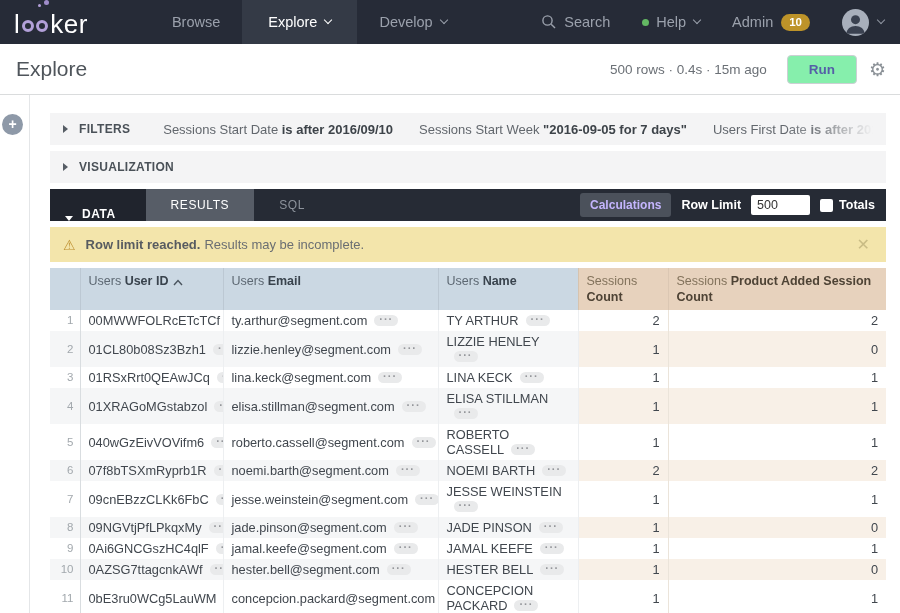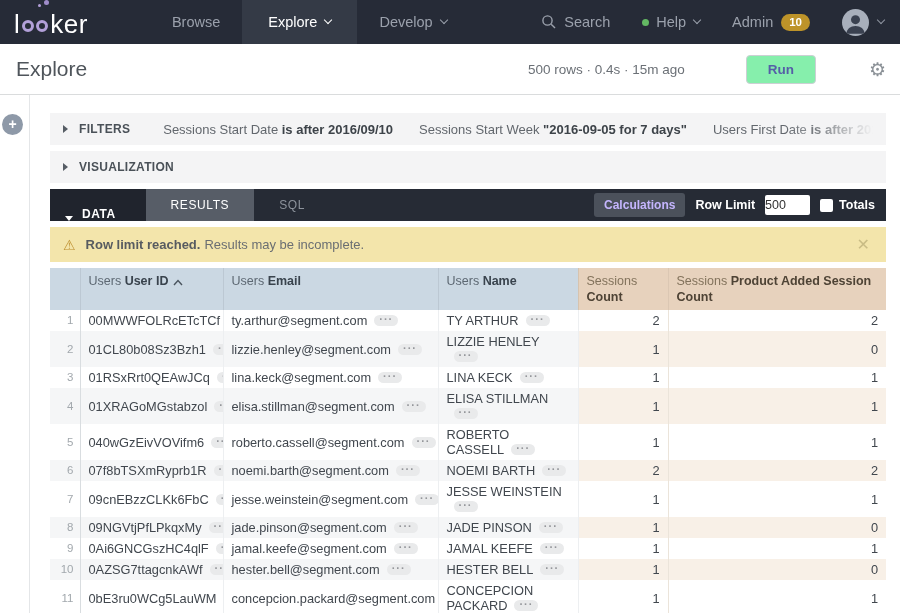--- a/index.html
+++ b/index.html
@@ -28,21 +28,21 @@
   .admin-badge { background:#bd9329; color:#fff; font-size:11.5px; font-weight:bold;
     border-radius:10px; padding:2.5px 8px; margin-left:8px; }
   .avatar-wrap { display:flex; align-items:center; cursor:pointer;}
   .avatar { width:27px; height:27px; border-radius:50%; background:#a8afbb; overflow:hidden;
     display:flex; align-items:flex-end; justify-content:center; }
 
   
   .page-head { height:51px; display:flex; align-items:center; border-bottom:1px solid #dadcdd;
     padding:0 14px 0 16px; background:#fff; }
   .page-title { font-size:21px; color:#4f555b; }
-  .head-right { margin-left:auto; display:flex; align-items:center;gap:41px; }
+  .head-right { margin-left:auto; display:flex; align-items:center; }
   .query-stats { font-size:13.5px; color:#6b7076; }
   .run-btn { margin:0 12px 0 20px; padding:6px 21px; background:#86efac; border:1px solid #ccd0d4;
     border-radius:4px; color:#555fa7; font-size:13.5px; font-weight:600; cursor:pointer;
     font-family:"Liberation Sans",sans-serif;}
   .gear { font-size:19px; color:#8b9197; cursor:pointer; line-height:1; }
 
   
   .workspace { display:flex; height:518px; }
   .rail { width:30px; border-right:1px solid #e4e6e8; position:relative; flex:none; }
   .add-btn { position:absolute; top:19px; left:2px; width:21px; height:21px; border-radius:50%;
@@ -71,21 +71,21 @@
   .tri-down { width:0; height:0; border-top:5px solid #fff; border-left:4px solid transparent;
     border-right:4px solid transparent; margin-right:9px; }
   .data-label { font-size:12px; font-weight:bold; letter-spacing:.5px; }
   .tab { display:flex; align-items:center; padding:0 25px; font-size:12px; letter-spacing:.6px; cursor:pointer;}
   .tab.active { background:#575d67; color:#fff; }
   .tab.inactive { color:#8d939c; }
   .data-controls { margin-left:auto; display:flex; align-items:center; gap:10px; padding-right:11px;}
   .calc-btn { background:#4b515b; color:#c4b5fd; font-weight:bold; font-size:12px;
     padding:5px 10px; border-radius:3px; cursor:pointer; }
   .rl-label, .totals-label { font-size:12.5px; font-weight:600; }
-  .rl-input { width:45px; border:none; border-radius:2px; padding:3px 0; font-size:12.5px;
+  .rl-input { width:59px; border:none; border-radius:2px; padding:3px 6px; font-size:12.5px;
     color:#333; font-family:"Liberation Sans",sans-serif; }
   .checkbox { width:13px; height:13px; background:#fff; border-radius:2px; cursor:pointer; flex:none;}
   .totals-label { margin-left:-4px; }
 
   
   .warning { height:35px; background:#f3e5ab; display:flex; align-items:center;
     padding:0 13px; margin-bottom:6px; font-size:13px; color:#6a6e72; }
   .warn-icon { color:#bd8e2e; margin-right:10px; font-size:14px; line-height:1; }
   .warn-bold { font-weight:bold; color:#575b60; margin-right:4px; }
   .warn-close { margin-left:auto; color:#c9bc85; font-size:16px; padding-right:3px; cursor:pointer;}

